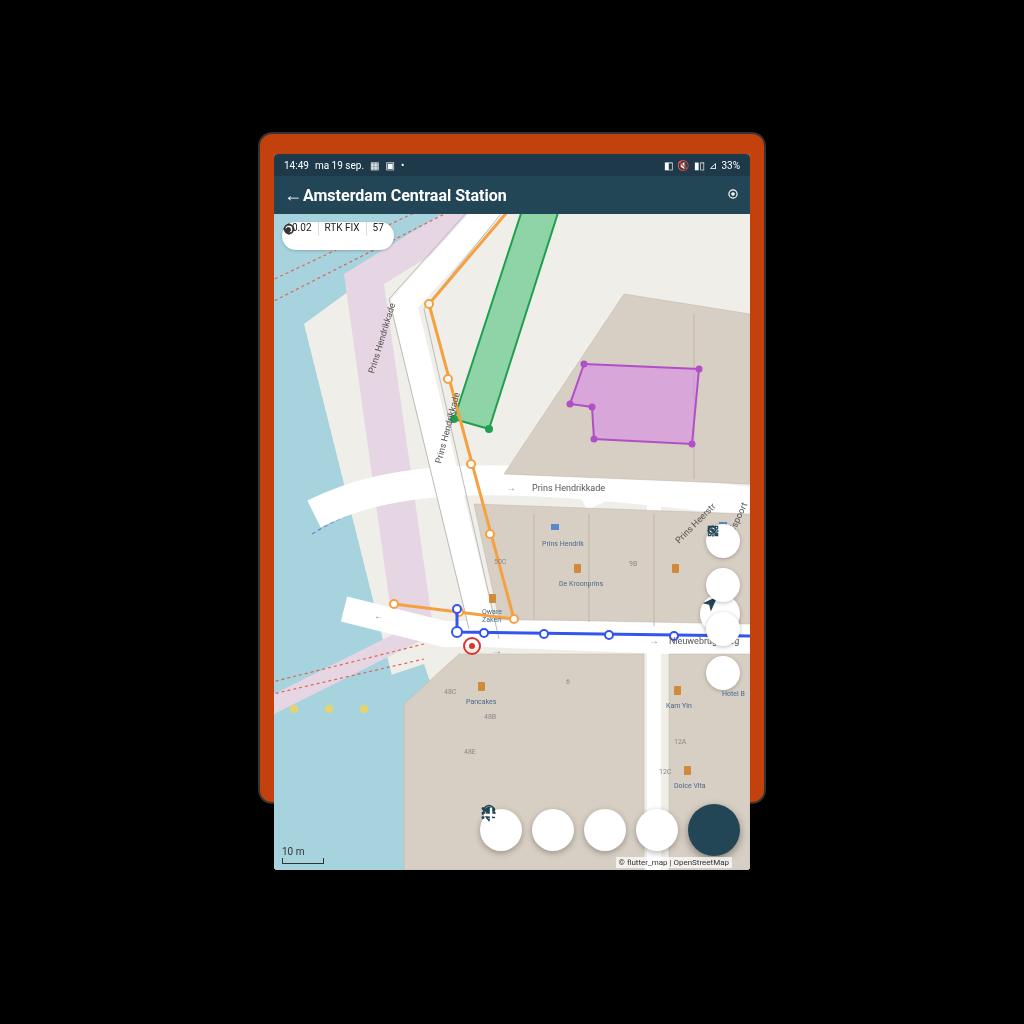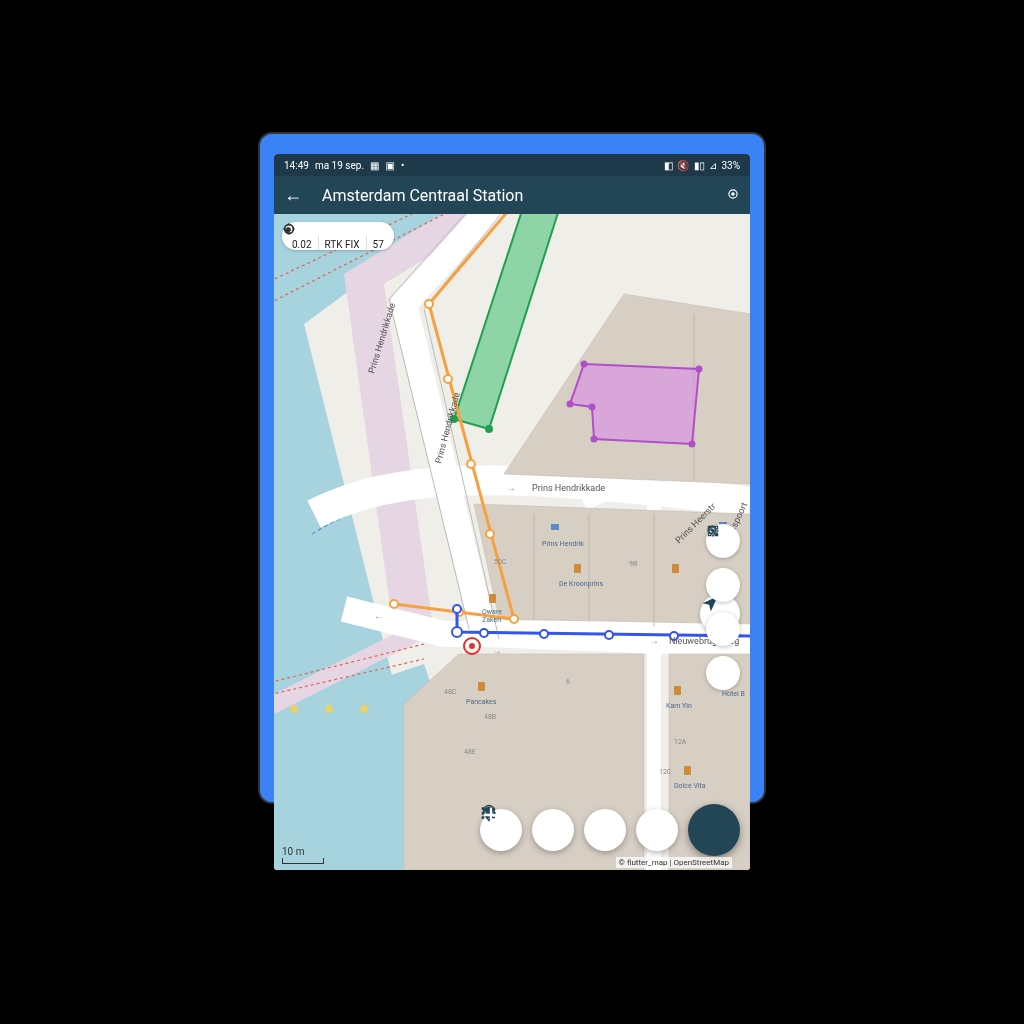--- a/index.html
+++ b/index.html
@@ -1,26 +1,26 @@
 <!DOCTYPE html>
 <html><head>
 <meta charset="utf-8">
 <style>
   html,body{margin:0;padding:0;width:1024px;height:1024px;background:#000;font-family:-apple-system,BlinkMacSystemFont,'Segoe UI',Roboto,sans-serif;overflow:hidden}
-  .tablet{position:absolute;left:260px;top:134px;width:504px;height:668px;background:#3b82f6;border-radius:12px;box-shadow:0 0 0 2px #333}
+  .tablet{position:absolute;left:260px;top:134px;width:504px;height:668px;background:#c2410c;border-radius:12px;box-shadow:0 0 0 2px #333}
   .screen{position:absolute;left:14px;top:20px;width:476px;height:716px;background:#eee;border-radius:4px;overflow:hidden}
   .statusbar{height:22px;background:#1e3a4a;display:flex;align-items:center;padding:0 10px;color:#fff;font-size:10px}
   .statusbar .left{display:flex;gap:6px;align-items:center}
   .statusbar .right{margin-left:auto;display:flex;gap:4px;align-items:center}
   .appbar{height:38px;background:#234657;display:flex;align-items:center;padding:0 10px;color:#fff}
-  .appbar .title{font-weight:400;font-size:16px;margin-left:20px}
+  .appbar .title{font-weight:700;font-size:16px;margin-left:1px}
   .appbar .spacer{flex:1}
   .map{position:relative;width:476px;height:656px;background:#f0eee8}
   .map svg{position:absolute;inset:0}
-  .status-pill{position:absolute;top:8px;left:8px;background:#fff;border-radius:18px;height:28px;display:flex;align-items:flex-end;padding:0 10px;gap:6px;font-size:10px;box-shadow:0 1px 3px rgba(0,0,0,.2);color:#222}
+  .status-pill{position:absolute;top:8px;left:8px;background:#fff;border-radius:18px;height:28px;display:flex;align-items:flex-start;padding:0 10px;gap:6px;font-size:10px;box-shadow:0 1px 3px rgba(0,0,0,.2);color:#222}
   .status-pill .sep{width:1px;height:14px;background:#ddd}
   .fab-col{position:absolute;right:10px;bottom:180px;display:flex;flex-direction:column;gap:10px}
   .fab-sm{width:34px;height:34px;border-radius:50%;background:#fff;box-shadow:0 1px 4px rgba(0,0,0,.25);display:flex;align-items:center;justify-content:center;color:#234657}
   .fab-nav{position:absolute;right:10px;top:380px;width:40px;height:40px;background:#fff;border-radius:50%;box-shadow:0 1px 4px rgba(0,0,0,.25);display:flex;align-items:center;justify-content:center}
   .bottom-row{position:absolute;bottom:14px;right:10px;display:flex;gap:10px;align-items:center}
   .fab-md{width:42px;height:42px;border-radius:50%;background:#fff;box-shadow:0 2px 6px rgba(0,0,0,.3);display:flex;align-items:center;justify-content:center;color:#234657}
   .fab-lg{width:52px;height:52px;border-radius:50%;background:#234657;box-shadow:0 3px 8px rgba(0,0,0,.4);display:flex;align-items:center;justify-content:center;color:#fff;font-size:24px}
   .scalebar{position:absolute;bottom:6px;left:8px;font-size:10px;color:#333}
   .scalebar .bar{width:40px;height:5px;border:1px solid #333;border-top:none;margin-top:1px}
   .attribution{position:absolute;bottom:2px;right:18px;font-size:8px;color:#333;background:rgba(255,255,255,.7);padding:1px 3px}

